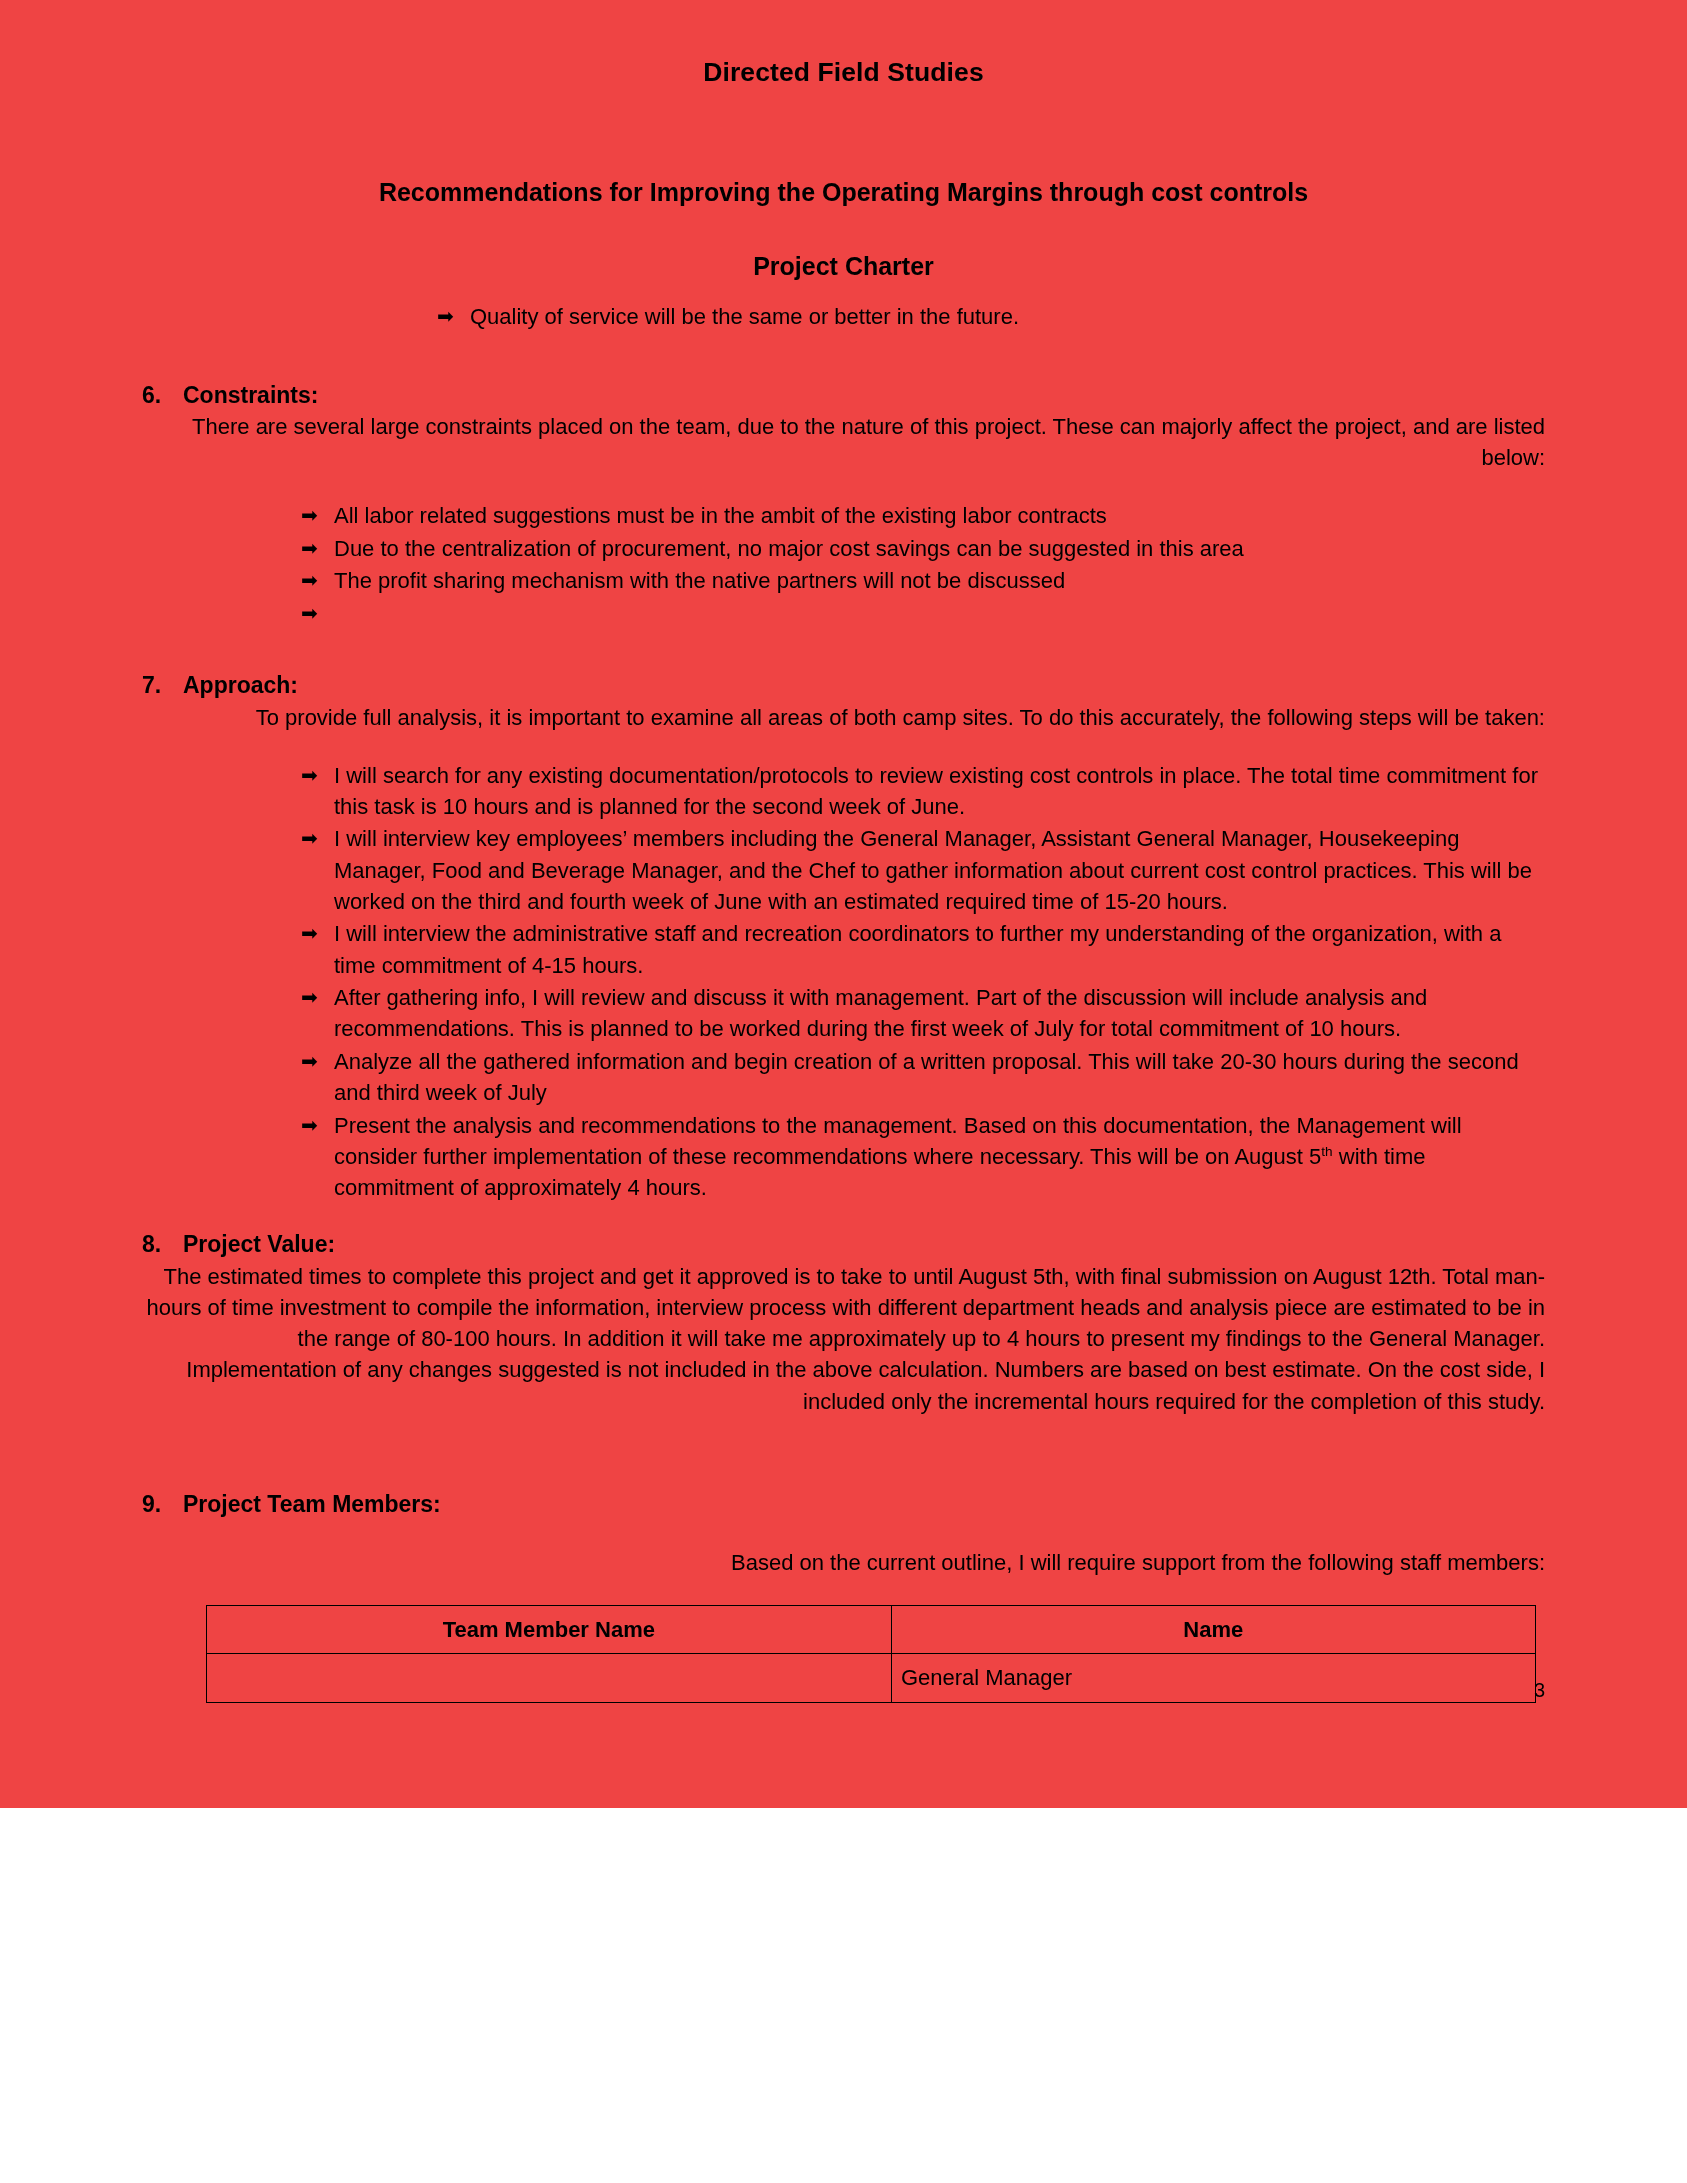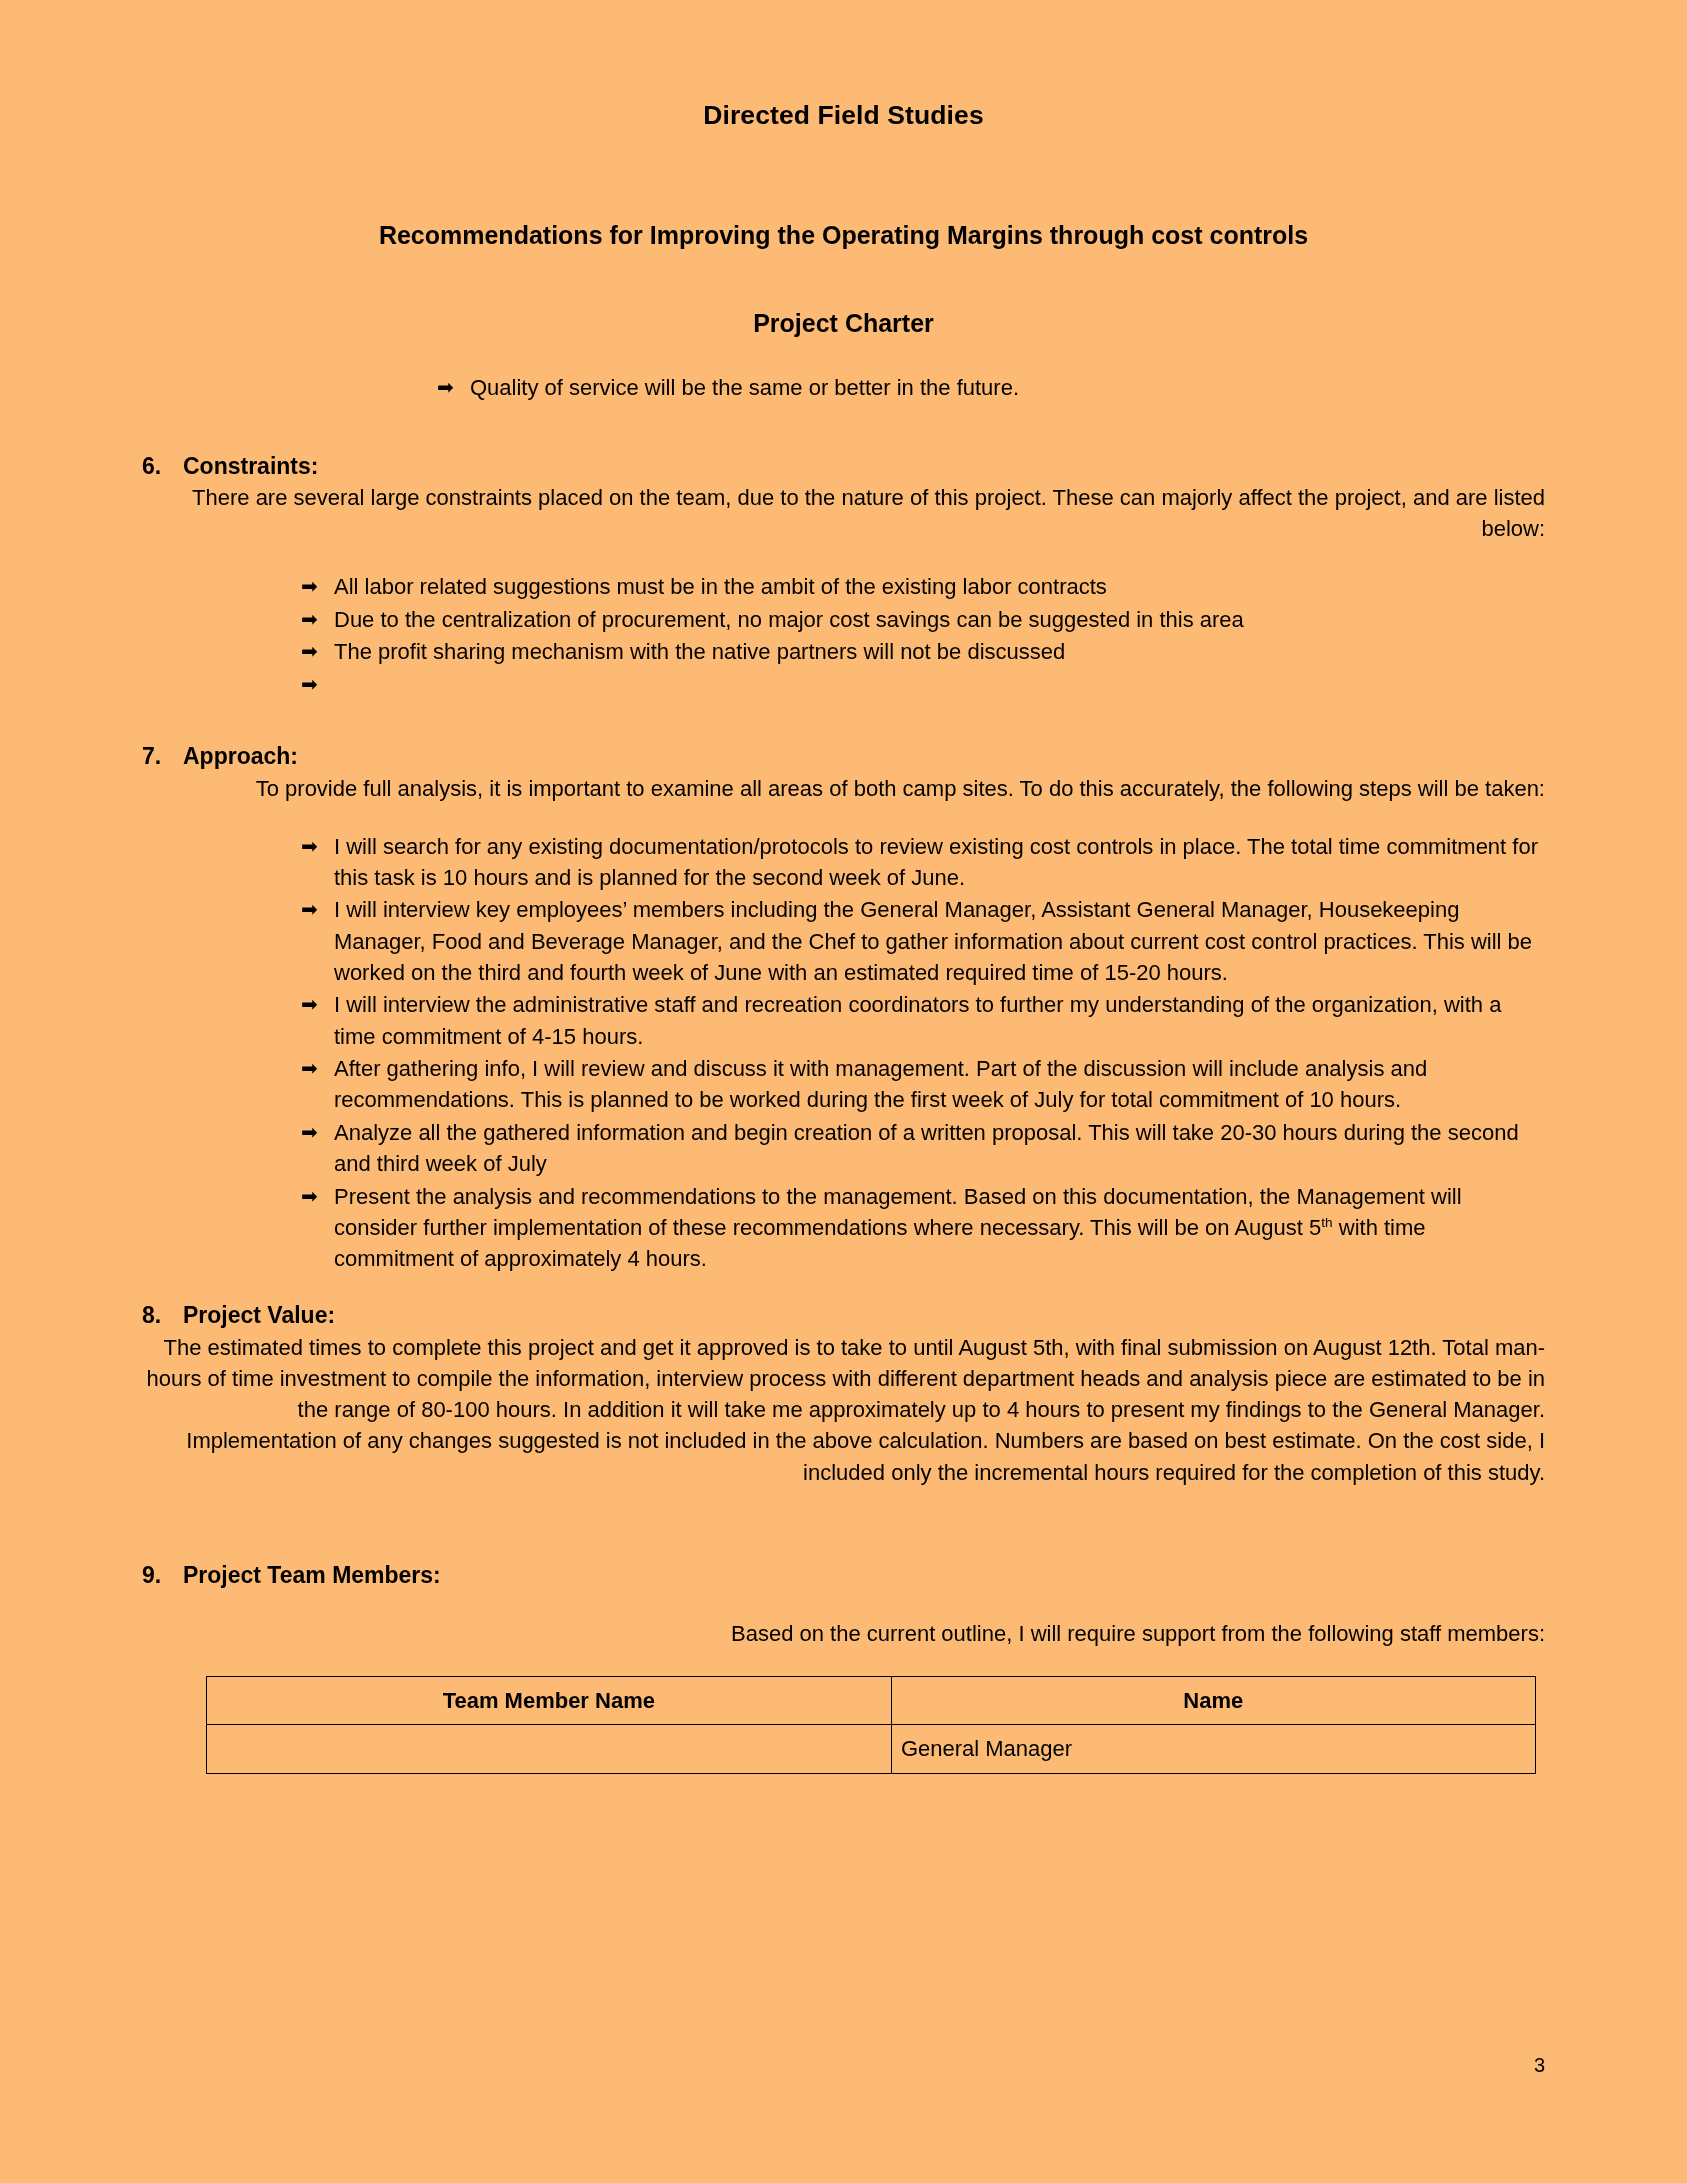--- a/index.html
+++ b/index.html
@@ -7,24 +7,24 @@
     padding: 0;
     background: #ffffff;
   }
   body {
     font-family: "Liberation Sans", sans-serif;
     color: #000000;
   }
   .page {
     position: relative;
     width: 1687px;
-    height: 2183px;
+    height: 1808px;
     box-sizing: border-box;
-    padding: 100px 142px 79px 142px;
-    background: #fdba74;
+    padding: 57px 142px 79px 142px;
+    background: #ef4444;
     overflow: hidden;
   }
   .doc-title {
     text-align: center;
     font-weight: bold;
     font-size: 26.5px;
     letter-spacing: 0.1px;
     margin: 0 0 8px 0;
   }
   .spacer-lg { height: 74px; }
@@ -33,21 +33,21 @@
   .heading-center {
     text-align: center;
     font-weight: bold;
     font-size: 25px;
     margin: 8px;
   }
   .subheading-center {
     text-align: center;
     font-weight: bold;
     font-size: 25px;
-    margin: 14px;
+    margin: 0;
   }
   .bullet-list {
     list-style: none;
     margin: 0;
     padding: 0;
   }
   .bullet-item {
     position: relative;
     padding-left: 53px;
     font-size: 22px;

